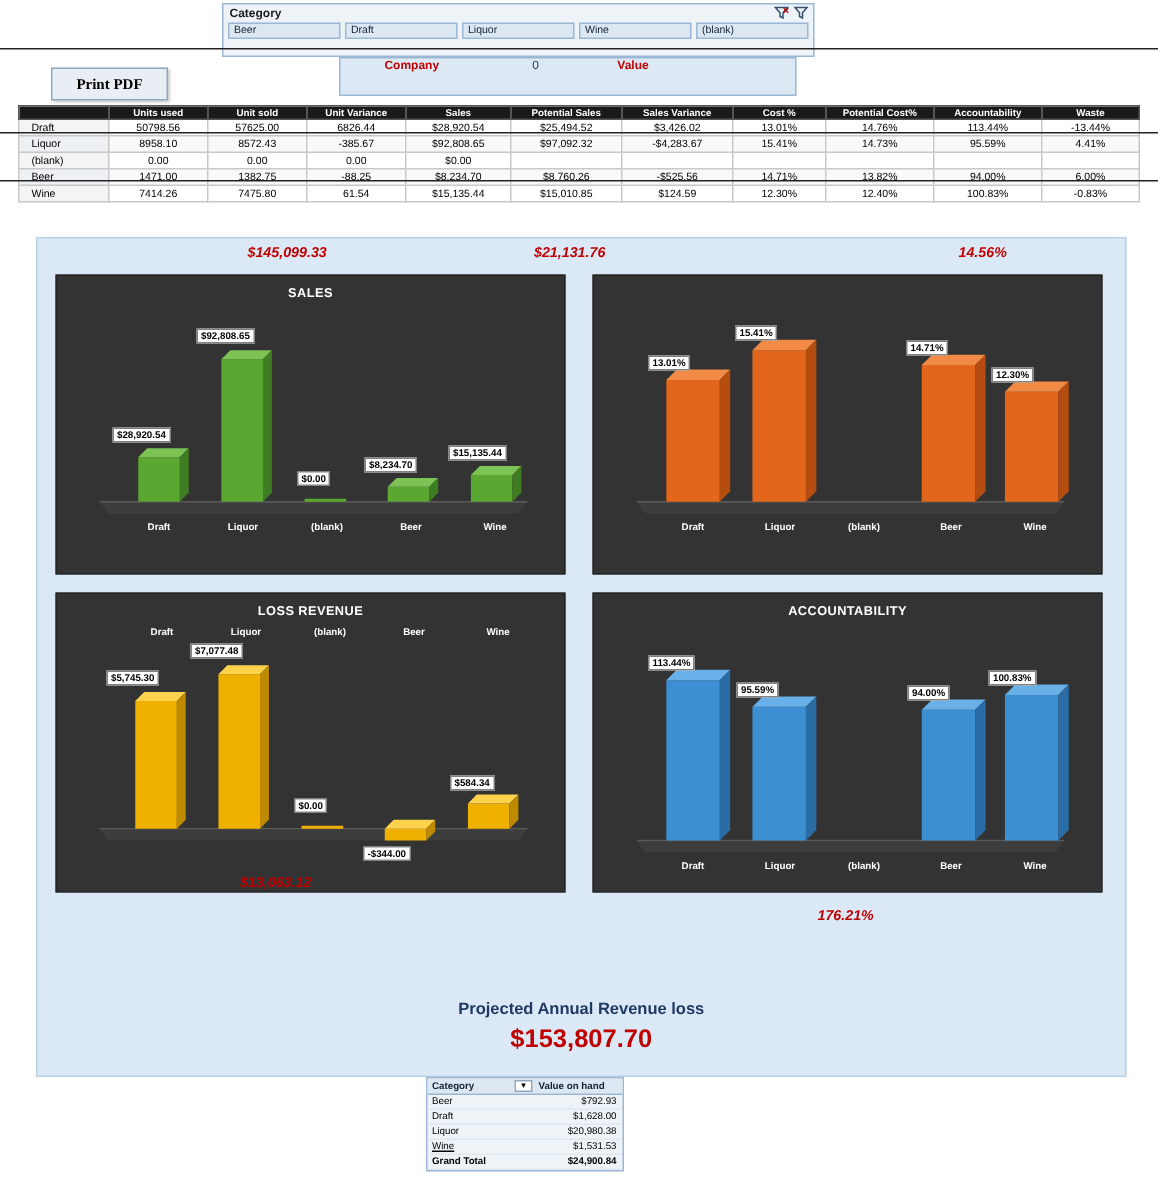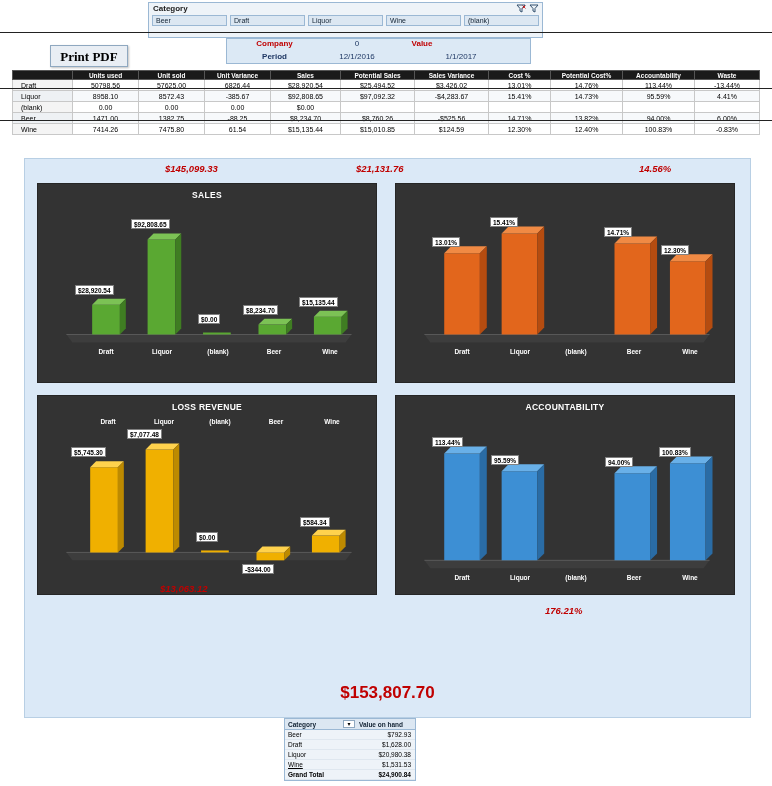--- a/index.html
+++ b/index.html
@@ -26,24 +26,23 @@
   .slicer-items { display:flex; gap:3px; padding:2px 3px; }
   .slicer-item {
     flex:1; height:11px; background:#dce7f2; border:1px solid #9bb8d4;
     font-size:7px; color:#123; padding-left:3px; line-height:10px;
   }
 
   
   .print-btn {
     position:absolute; left:34px; top:45px; width:78px; height:22px;
     background:#e9eef4; border:1px solid #8fa8c0;
-    font-family:"Liberation Serif", serif; font-size:13px; font-weight:bold;
+    font-family:"Liberation Serif", serif; font-size:10px; font-weight:bold;
     text-align:center; line-height:21px; color:#000;
     box-shadow:1px 1px 2px rgba(0,0,0,.25);
-    margin-left:16px;
   }
 
   
   .info-box {
     position:absolute; left:226px; top:38px; width:305px; height:26px;
     background:#dce9f5; border:1px solid #9bb8d4;
   }
   .info-row { display:flex; height:13px; }
   .info-lbl { width:95px; text-align:center; font-weight:bold; font-size:8px; color:#c00000; }
   .info-lbl.dark { color:#1f3864; }
@@ -144,25 +143,20 @@
 
 <div class="print-btn">Print PDF</div>
 
 <div class="info-box">
   <div class="info-row">
     <span class="info-lbl">Company</span>
     <span class="info-val">0</span>
     <span class="info-lbl2">Value</span>
     <span class="info-val2"></span>
   </div>
-  <div class="info-row">
-    <span class="info-lbl dark">Period</span>
-    <span class="info-val">12/1/2016</span>
-    <span class="info-val2">1/1/2017</span>
-  </div>
 </div>
 <div class="venue-name"></div>
 
 <table class="tbl">
   <thead>
     <tr>
       <th style="width:60px"></th>
       <th style="width:66px">Units used</th>
       <th style="width:66px">Unit sold</th>
       <th style="width:66px">Unit Variance</th>
@@ -388,20 +382,21 @@
     <div class="cat-lbl" style="left:46px;  top:178px; width:40px;">Draft</div>
     <div class="cat-lbl" style="left:104px; top:178px; width:40px;">Liquor</div>
     <div class="cat-lbl" style="left:160px; top:178px; width:40px;">(blank)</div>
     <div class="cat-lbl" style="left:218px; top:178px; width:40px;">Beer</div>
     <div class="cat-lbl" style="left:274px; top:178px; width:40px;">Wine</div>
   </div>
 
   <div class="kpi" style="left:135px; top:424px;">$13,063.12</div>
   <div class="kpi" style="left:520px; top:446px;">176.21%</div>
 
+  <div class="proj-title" style="top:508px;">Projected Annual Revenue loss</div>
   <div class="proj-val" style="top:524px;">$153,807.70</div>
 </div>
 
 <div class="pivot">
   <div class="pivot-head">
     <span class="c1">Category</span>
     <span class="fbtn">▾</span>
     <span class="c2">Value on hand</span>
   </div>
   <div class="pivot-row">

